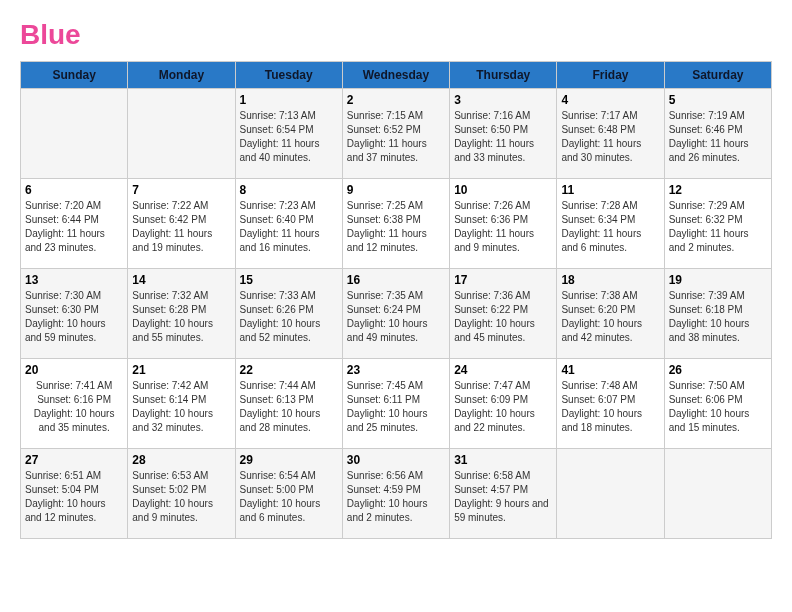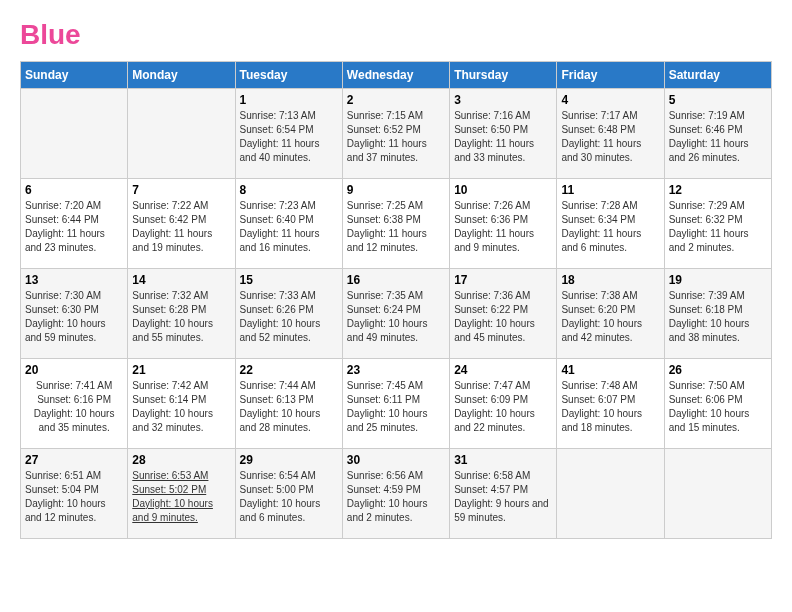--- a/index.html
+++ b/index.html
@@ -33,23 +33,23 @@
       font-size: 16px;
       color: #555;
     }
     table {
       width: 100%;
       border-collapse: collapse;
       font-size: 11px;
     }
     thead tr th {
       background-color: #2979c7;
-      color: #ffffff;
+      color: #0f172a;
       padding: 6px 4px;
-      text-align: left;
+      text-align: center;
       font-size: 12px;
       font-weight: bold;
       border: 1px solid #ccc;
     }
     tbody tr td {
       border: 1px solid #ccc;
       vertical-align: top;
       padding: 4px;
       min-height: 80px;
       height: 90px;
@@ -267,21 +267,21 @@
       </tr>
       <tr>
         <td>
           <span class="day-number">27</span>
           <div class="day-info" style="white-space: pre-line;">Sunrise: 6:51 AM
 Sunset: 5:04 PM
 Daylight: 10 hours and 12 minutes.</div>
         </td>
         <td>
           <span class="day-number">28</span>
-          <div class="day-info" style="white-space: pre-line; text-decoration: underline;">Sunrise: 6:53 AM
+          <div class="day-info" style="white-space: pre-line;">Sunrise: 6:53 AM
 Sunset: 5:02 PM
 Daylight: 10 hours and 9 minutes.</div>
         </td>
         <td>
           <span class="day-number">29</span>
           <div class="day-info" style="white-space: pre-line;">Sunrise: 6:54 AM
 Sunset: 5:00 PM
 Daylight: 10 hours and 6 minutes.</div>
         </td>
         <td>

